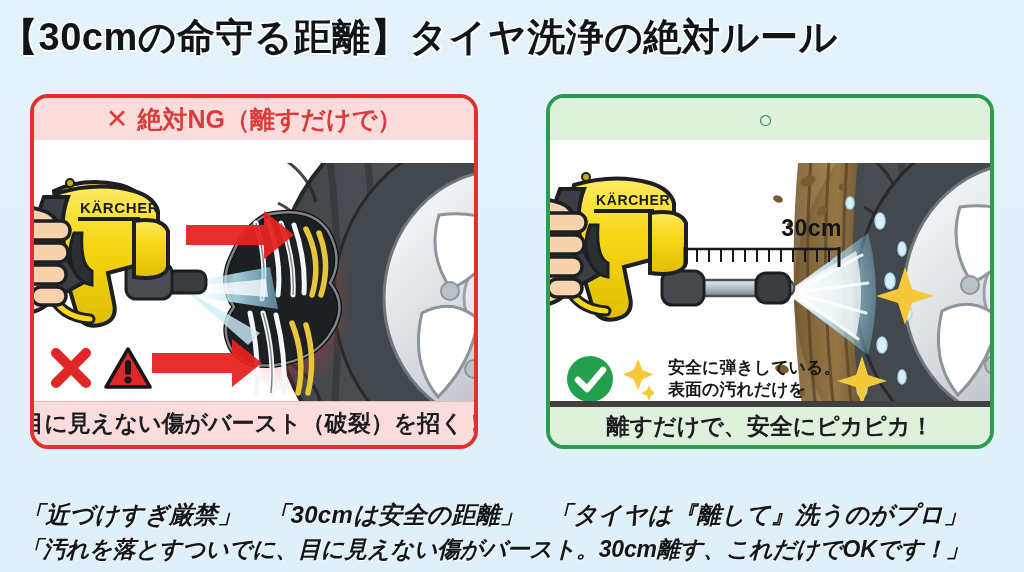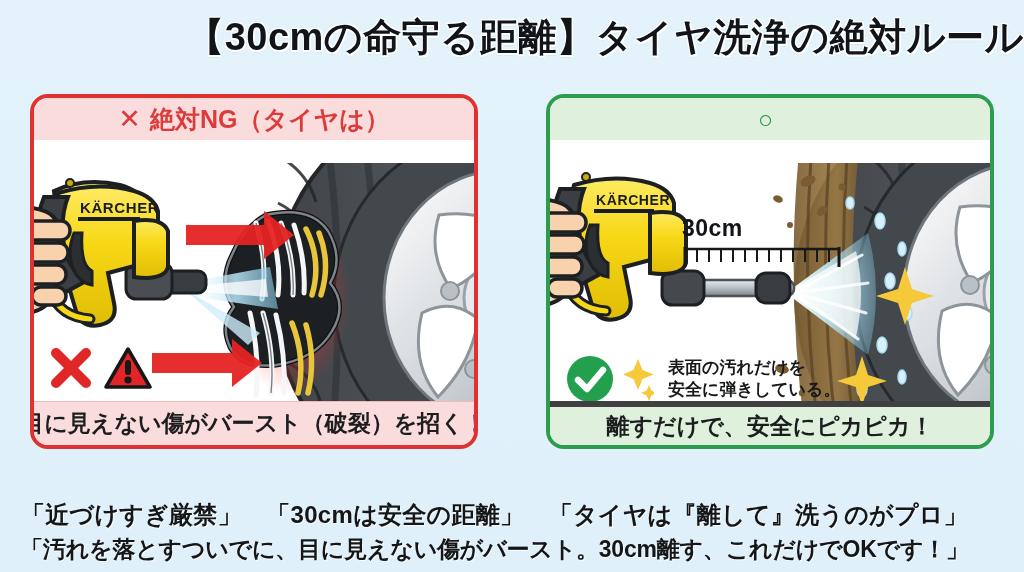--- a/index.html
+++ b/index.html
@@ -19,21 +19,21 @@
     height: 572px;
     background: linear-gradient(180deg, #e4f3fb 0%, #e0f1fa 55%, #dff0fa 100%);
   }
 
   
   .main-title {
     position: absolute;
     left: 0;
     top: 12px;
     width: 1024px;
-    text-align: right;
+    text-align: left;
     font-size: 38px;
     font-weight: bold;
     letter-spacing: 0.5px;
     color: #111418;
     text-shadow:
       1.5px 1.5px 0 #ffffff,
       -1px -1px 0 #ffffff,
       1.5px -1px 0 #ffffff,
       -1px 1.5px 0 #ffffff,
       0 2px 2px rgba(120,150,170,0.35);
@@ -165,35 +165,36 @@
 
   
   .ruler-wrap {
     position: absolute;
     left: 132px;
     top: 52px;
     width: 160px;
     z-index: 5;
   }
   .ruler-label {
-    text-align: left;
+    text-align: right;
     font-size: 23px;
     font-weight: bold;
     color: #111418;
     margin-bottom: 2px;
     letter-spacing: 0.5px;
   }
 
   
   .footer {
     position: absolute;
     left: 0;
     bottom: 6px;
     width: 989px;
     text-align: center;
+    font-style: italic;
   }
   .footer-line {
     font-weight: bold;
     color: #141618;
     white-space: nowrap;
     text-shadow: 0.8px 0.8px 0 rgba(255,255,255,0.85);
   }
   .footer-line.l1 {
     font-size: 24px;
     line-height: 34px;
@@ -209,21 +210,21 @@
 <body>
 
 <div id="stage">
 
   <div class="main-title">【30cmの命守る距離】タイヤ洗浄の絶対ルール</div>
 
   <div class="panel ng">
 
     <div class="panel-head">
       <span class="head-mark">✕</span>
-      <span>絶対NG（タイヤは）</span>
+      <span>絶対NG（離すだけで）</span>
     </div>
 
     <div class="panel-body">
       <svg class="illus" viewBox="0 0 440 270" xmlns="http://www.w3.org/2000/svg">
         <defs>
           <linearGradient id="tireGradL" x1="0" y1="0" x2="1" y2="0">
             <stop offset="0%" stop-color="#3e4246"></stop>
             <stop offset="45%" stop-color="#54595e"></stop>
             <stop offset="100%" stop-color="#2e3235"></stop>
           </linearGradient>
@@ -552,22 +553,22 @@
       <div class="ok-row">
         <svg width="52" height="52" viewBox="0 0 52 52">
           <circle cx="26" cy="26" r="23" fill="#22a04d"></circle>
           <path d="M14 27 l 9 9 l 16 -19" fill="none" stroke="#ffffff" stroke-width="6.5" stroke-linecap="round" stroke-linejoin="round"></path>
         </svg>
         <svg width="30" height="44" viewBox="0 0 30 44">
           <path d="M14 2 l 4.5 11 l 11 4.5 l -11 4.5 l -4.5 11 l -4.5 -11 l -11 -4.5 l 11 -4.5 Z" fill="#f5c93a"></path>
           <path d="M25 28 l 2.4 5.6 l 5.6 2.4 l -5.6 2.4 l -2.4 5.6 l -2.4 -5.6 l -5.6 -2.4 l 5.6 -2.4 Z" fill="#f5c93a"></path>
         </svg>
         <div class="ok-text">
+          <div>安全に弾きしている。</div>
           <div>表面の汚れだけを</div>
-          <div>安全に弾きしている。</div>
         </div>
       </div>
     </div>
 
     <div class="panel-caption">離すだけで、安全にピカピカ！</div>
   </div>
 
   <div class="footer">
     <div class="footer-line l1">「近づけすぎ厳禁」　「30cmは安全の距離」　「タイヤは『離して』洗うのがプロ」</div>
     <div class="footer-line l2">「汚れを落とすついでに、目に見えない傷がバースト。30cm離す、これだけでOKです！」</div>

